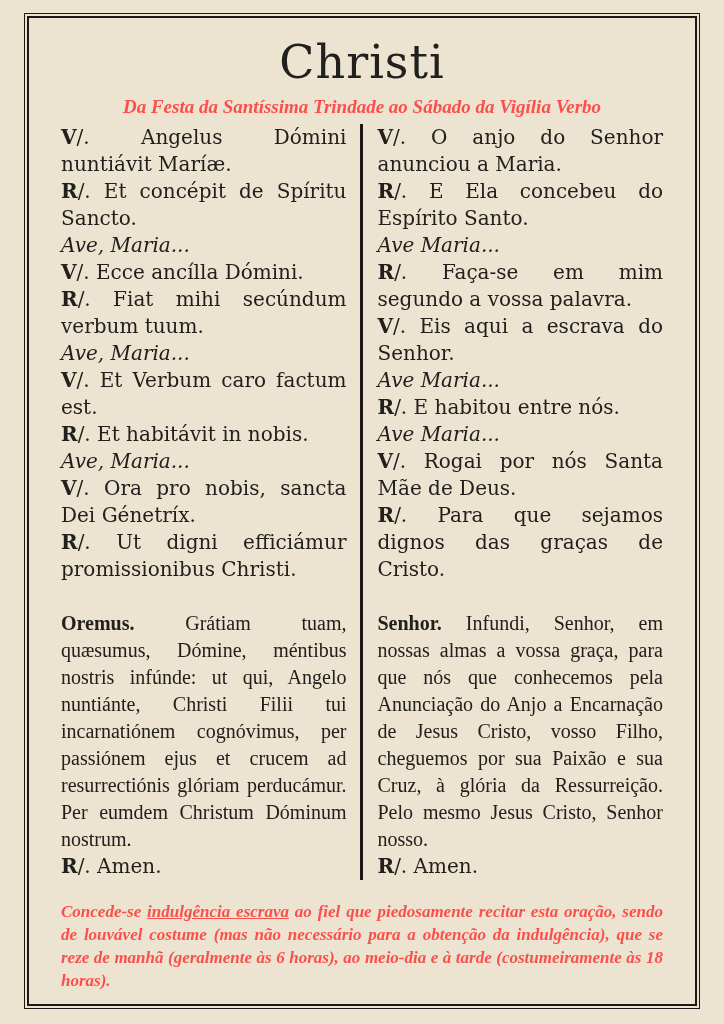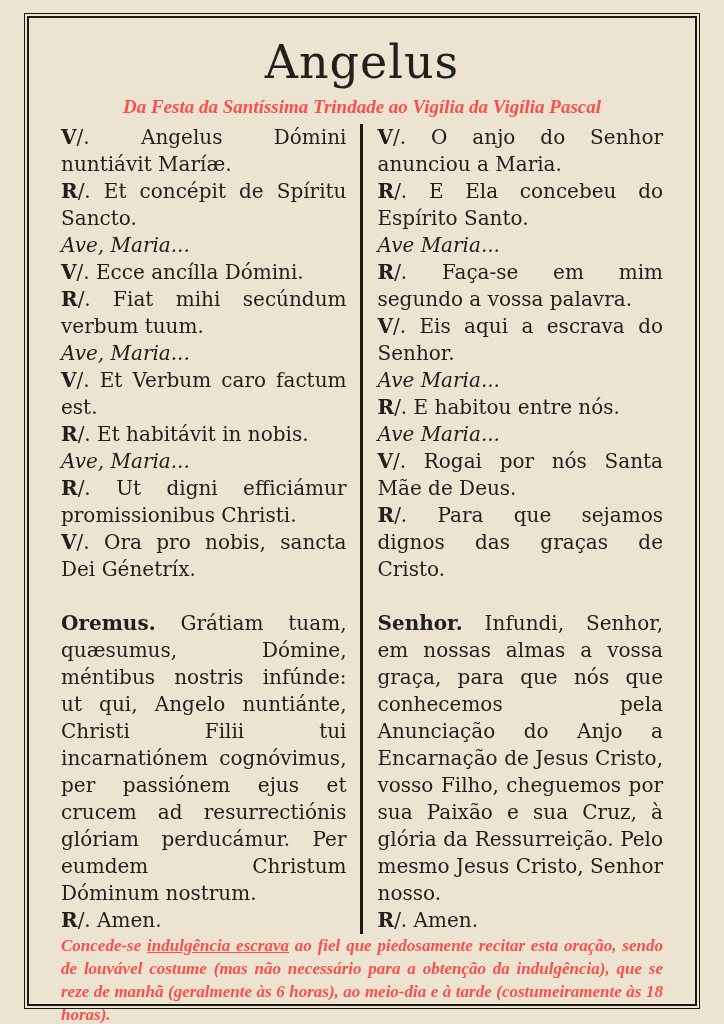--- a/index.html
+++ b/index.html
@@ -51,21 +51,21 @@
   }
   .col-left  { padding-right: 13px; }
   .col-right { padding-left: 15px; }
   .divider {
     width: 3px;
     background: var(--frame, #1d1a16);
   }
   .col p { margin: 0; }
   .verse  { text-align: justify; }
   .rubric { font-style: italic; }
-  .prayer { margin-top: 27px !important; }
+  .prayer { margin-top: 27px !important; font-family: Liberation Serif, serif; }
   b { font-weight: 700; }
   footer {
     margin-top: auto;
     padding: 0 32px 12px 32px;
   }
   .footer-note {
     margin: 0;
     font-family: "Liberation Serif", serif;
     font-style: italic;
     font-weight: 700;
@@ -77,37 +77,37 @@
   .emph {
     font-weight: 700;
     text-decoration: underline;
   }
 </style>
 </head>
 <body>
 
 <div class="frame">
   <header>
-    <h1 class="title">Angelus</h1>
-    <p class="subtitle">Da Festa da Santíssima Trindade ao Vigília da Vigília Pascal</p>
+    <h1 class="title">Christi</h1>
+    <p class="subtitle">Da Festa da Santíssima Trindade ao Sábado da Vigília Verbo</p>
   </header>
 
   <main class="columns">
     <section class="col col-left">
         <p class="verse"><b>V</b>/. Angelus Dómini nuntiávit Maríæ.</p>
         <p class="verse"><b>R</b>/. Et concépit de Spíritu Sancto.</p>
         <p class="rubric">Ave, Maria...</p>
         <p class="verse"><b>V</b>/. Ecce ancílla Dómini.</p>
         <p class="verse"><b>R</b>/. Fiat mihi secúndum verbum tuum.</p>
         <p class="rubric">Ave, Maria...</p>
         <p class="verse"><b>V</b>/. Et Verbum caro factum est.</p>
         <p class="verse"><b>R</b>/. Et habitávit in nobis.</p>
         <p class="rubric">Ave, Maria...</p>
+        <p class="verse"><b>V</b>/. Ora pro nobis, sancta Dei Génetríx.</p>
         <p class="verse"><b>R</b>/. Ut digni efficiámur promissionibus Christi.</p>
-        <p class="verse"><b>V</b>/. Ora pro nobis, sancta Dei Génetríx.</p>
         <p class="verse prayer"><b>Oremus.</b> Grátiam tuam, quæsumus, Dómine, méntibus nostris infúnde: ut qui, Angelo nuntiánte, Christi Filii tui incarnatiónem cognóvimus, per passiónem ejus et crucem ad resurrectiónis glóriam perducámur. Per eumdem Christum Dóminum nostrum.</p>
         <p class="verse"><b>R</b>/. Amen.</p>
       </section>
     <div class="divider"></div>
     <section class="col col-right">
         <p class="verse"><b>V</b>/. O anjo do Senhor anunciou a Maria.</p>
         <p class="verse"><b>R</b>/. E Ela concebeu do Espírito Santo.</p>
         <p class="rubric">Ave Maria...</p>
         <p class="verse"><b>R</b>/. Faça-se em mim segundo a vossa palavra.</p>
         <p class="verse"><b>V</b>/. Eis aqui a escrava do Senhor.</p>

